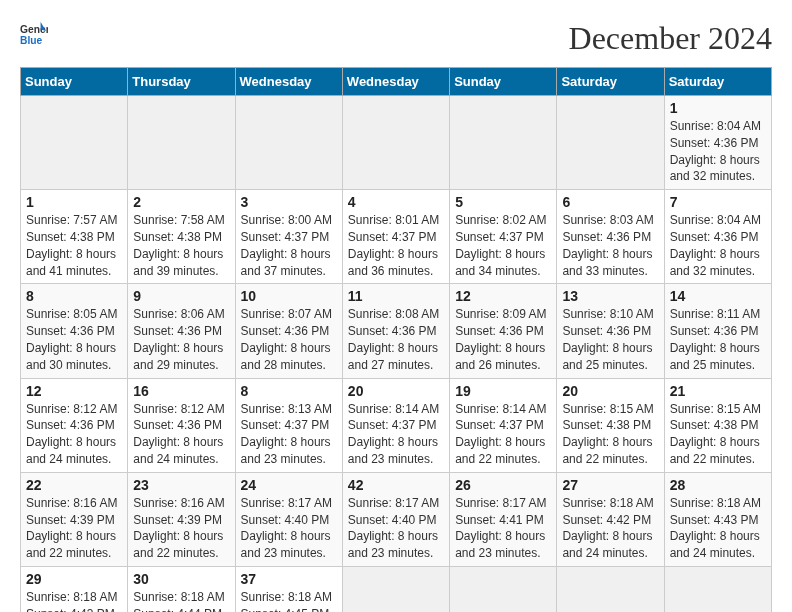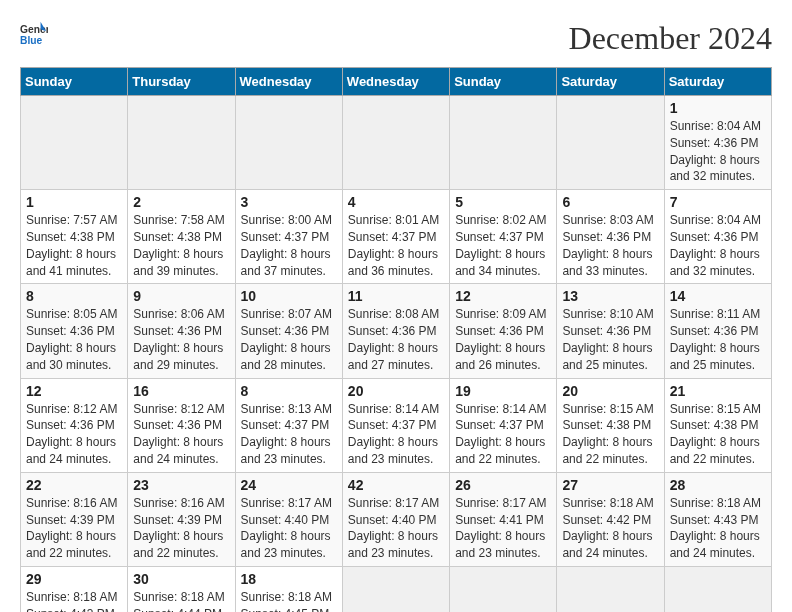--- a/index.html
+++ b/index.html
@@ -180,21 +180,21 @@
         <td><span class="day-number">27</span>
         <span class="cell-text">Sunrise: 8:18 AM<br>Sunset: 4:42 PM<br>Daylight: 8 hours and 24 minutes.</span></td>
         <td><span class="day-number">28</span>
         <span class="cell-text">Sunrise: 8:18 AM<br>Sunset: 4:43 PM<br>Daylight: 8 hours and 24 minutes.</span></td>
       </tr>
       <tr>
         <td><span class="day-number">29</span>
         <span class="cell-text">Sunrise: 8:18 AM<br>Sunset: 4:43 PM<br>Daylight: 8 hours and 25 minutes.</span></td>
         <td><span class="day-number">30</span>
         <span class="cell-text">Sunrise: 8:18 AM<br>Sunset: 4:44 PM<br>Daylight: 8 hours and 26 minutes.</span></td>
-        <td><span class="day-number">18</span>
+        <td><span class="day-number">37</span>
         <span class="cell-text">Sunrise: 8:18 AM<br>Sunset: 4:45 PM<br>Daylight: 8 hours and 26 minutes.</span></td>
         <td class="empty"></td>
         <td class="empty"></td>
         <td class="empty"></td>
         <td class="empty"></td>
       </tr>
     </tbody>
 </table>
 
 </body></html>

